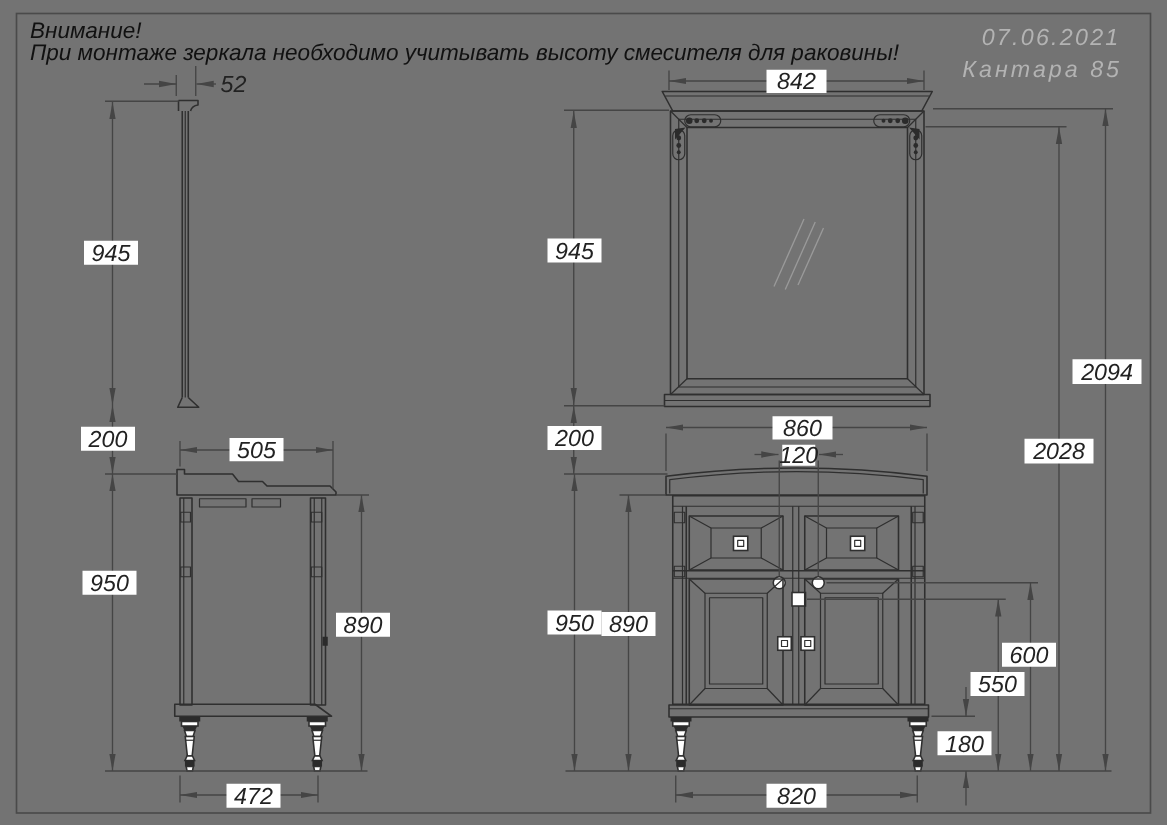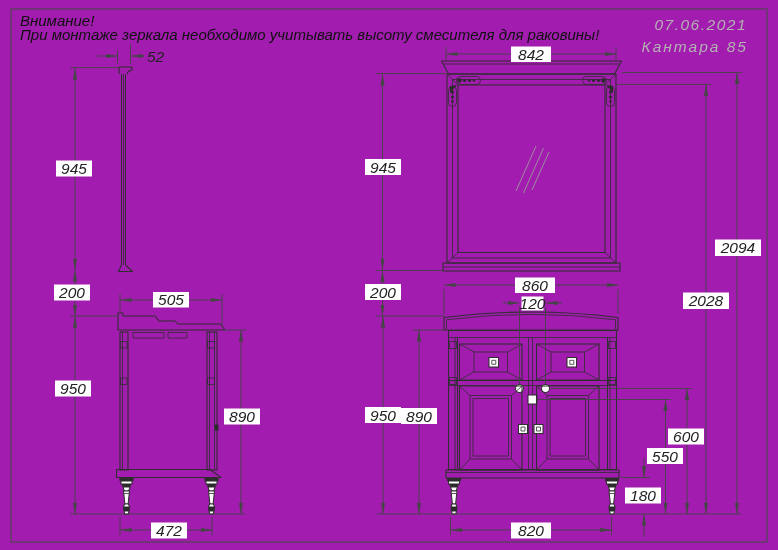--- a/index.html
+++ b/index.html
@@ -1,16 +1,16 @@
 <!DOCTYPE html>
 <html><head>
 <meta charset="utf-8">
 <style>
   html,body{margin:0;padding:0;background:#fff;}
-  #stage{position:relative;width:778px;height:550px;background:#a21caf;overflow:hidden;}
+  #stage{position:relative;width:778px;height:550px;background:#737373;overflow:hidden;}
   svg{display:block;}
   text{font-family:"Liberation Sans","DejaVu Sans",sans-serif;font-style:italic;}
   .dim{font-size:15.5px;fill:#222;text-anchor:middle;}
   .dimL{font-size:15.5px;fill:#222;text-anchor:start;}
   .warn{font-size:15px;fill:#111;}
   .muted{font-size:15.5px;fill:#b3b3b3;text-anchor:end;letter-spacing:1.5px;}
   .obj{stroke:#2f2f2f;fill:none;stroke-width:1.05;stroke-linejoin:round;}
   .objt{stroke:#2f2f2f;fill:none;stroke-width:0.8;stroke-linejoin:round;}
   .thin{stroke:#454545;fill:none;stroke-width:0.9;}
   .gray{stroke:#9a9a9a;fill:none;stroke-width:0.9;}

